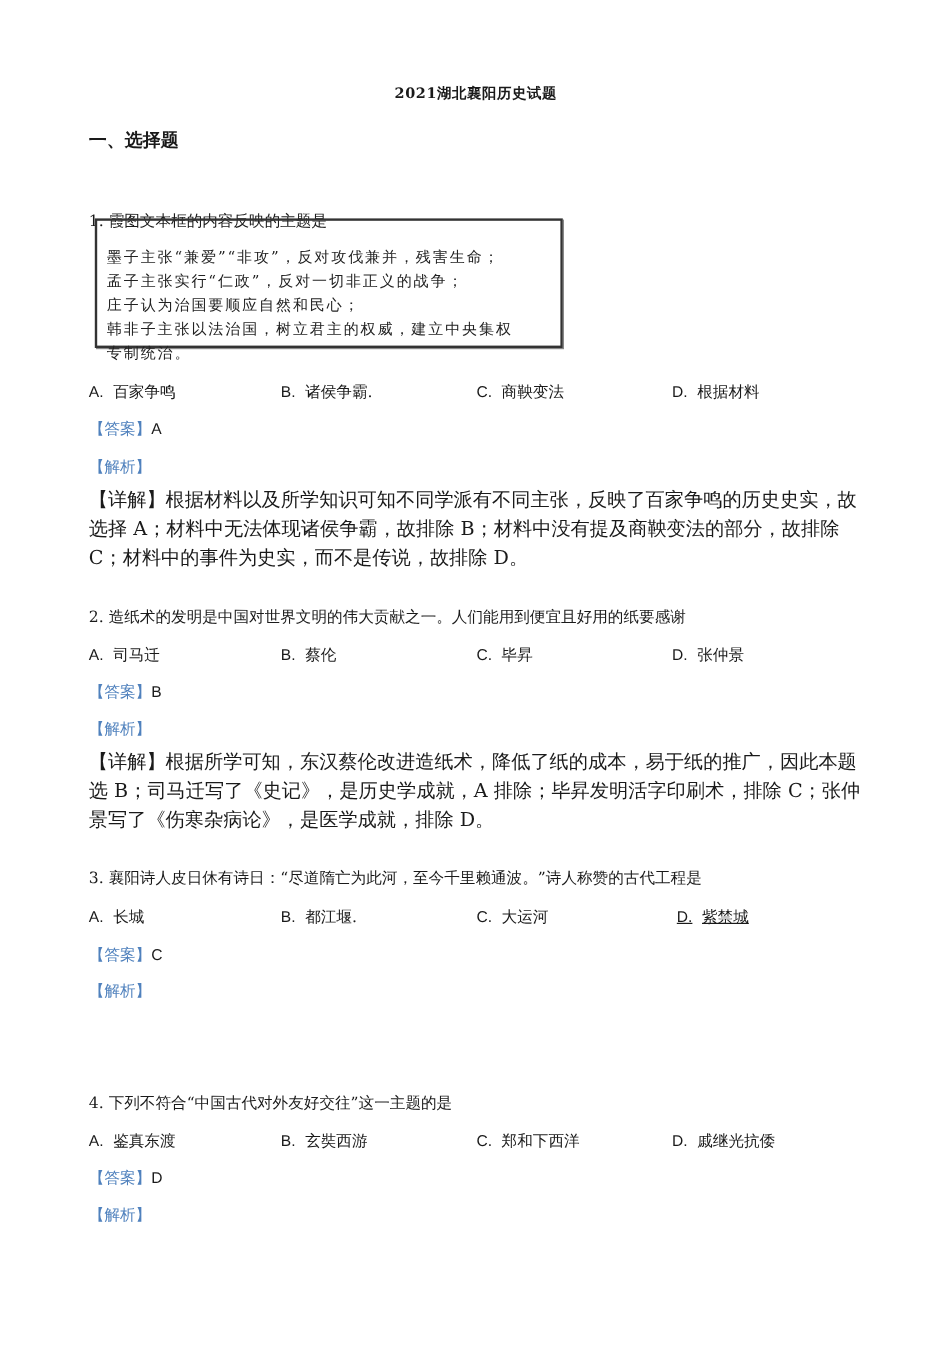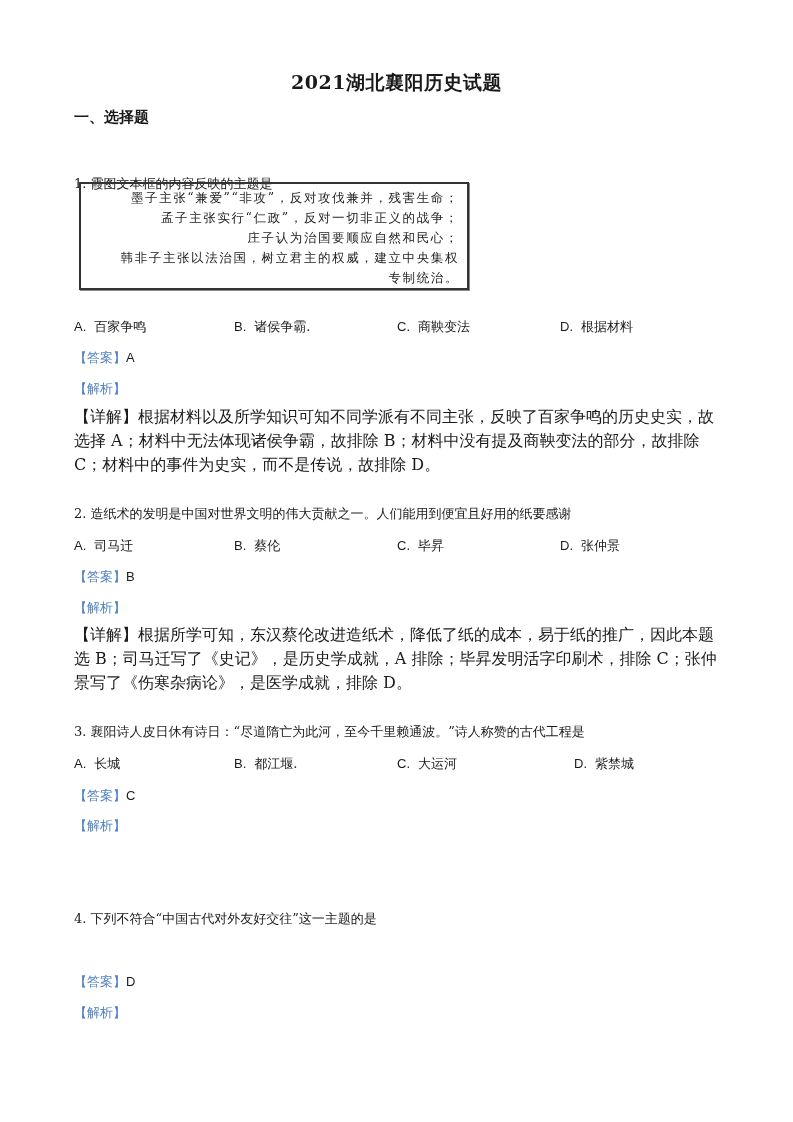--- a/index.html
+++ b/index.html
@@ -4,40 +4,39 @@
   <style>
     html, body { margin: 0; padding: 0; background: #ffffff; }
     body {
       width: 793px; height: 1122px; position: relative; overflow: hidden;
       font-family: "DejaVu Serif", "Liberation Serif", serif;
       color: #1a1a1a;
     }
     .page { position: absolute; left: 0; top: 0; width: 793px; height: 1122px; }
     .title {
       position: absolute; top: 70px; left: 0; width: 793px; text-align: center;
-      font-size: 19px; font-weight: bold; letter-spacing: 0.5px;
+      font-size: 12px; font-weight: bold; letter-spacing: 0.5px;
     }
     .section {
       position: absolute; left: 74px; top: 108px; font-size: 15px; font-weight: bold;
     }
     .line { position: absolute; left: 74px; font-size: 13px; white-space: nowrap; }
     .qline { position: absolute; left: 74px; font-size: 13px; white-space: nowrap; }
     .para { position: absolute; left: 74px; width: 648px; font-size: 16px; line-height: 24px; }
     .label { color: #4f81bd; }
     .ans-val { font-family: "Liberation Sans", sans-serif; color: #1a1a1a; }
     .opts { position: absolute; left: 74px; width: 650px; height: 20px; font-size: 13px; }
     .opt { position: absolute; top: 0; white-space: nowrap; }
     .opt .letter { font-family: "Liberation Sans", sans-serif; margin-right: 8px; }
     .box {
       position: absolute; left: 79px; top: 182px; width: 390px; height: 108px;
       border: 2px solid #333; box-shadow: 1px 1px 0 #888;
-      padding: 4px 8px; box-sizing: border-box;
+      padding: 20px 8px; box-sizing: border-box;
       font-size: 12.5px; line-height: 20px; letter-spacing: 1.6px; color: #222;
       font-family: "DejaVu Serif", serif;
-      text-align: right;
     }
     .box div { white-space: nowrap; }
     .footer {
       position: absolute; top: 1072px; left: 0; width: 793px; text-align: center;
       font-family: "DejaVu Sans", sans-serif; font-size: 13px; color: #555;
     }
   </style>
 </head>
 <body>
 
@@ -76,22 +75,28 @@
   </div>
   <div class="line" style="top:568px;"><span class="label">【答案】</span><span class="ans-val">B</span></div>
   <div class="line label" style="top:599px;">【解析】</div>
   <div class="para" style="top:623px;"><span>【详解】</span><span>根据所学可知，东汉蔡伦改进造纸术，降低了纸的成本，易于纸的推广，因此本题选 B；司马迁写了《史记》，是历史学成就，A 排除；毕昇发明活字印刷术，排除 C；张仲景写了《伤寒杂病论》，是医学成就，排除 D。</span></div>
 
   <div class="qline" style="top:723px;">3. 襄阳诗人皮日休有诗日：“尽道隋亡为此河，至今千里赖通波。”诗人称赞的古代工程是</div>
   <div class="opts" style="top:755px;">
     <span class="opt" style="left:0;"><span class="letter">A.</span><span>长城</span></span>
     <span class="opt" style="left:160px;"><span class="letter">B.</span><span>都江堰.</span></span>
     <span class="opt" style="left:323px;"><span class="letter">C.</span><span>大运河</span></span>
-    <span class="opt" style="left:500px;"><span class="letter">D.</span><span>紫禁城</span></span>
+    <span class="opt" style="left:490px;text-decoration:underline;"><span class="letter">D.</span><span>紫禁城</span></span>
   </div>
   <div class="line" style="top:787px;"><span class="label">【答案】</span><span class="ans-val">C</span></div>
   <div class="line label" style="top:817px;">【解析】</div>
 
   <div class="qline" style="top:910px;">4. 下列不符合“中国古代对外友好交往”这一主题的是</div>
+  <div class="opts" style="top:942px;">
+    <span class="opt" style="left:0;"><span class="letter">A.</span><span>鉴真东渡</span></span>
+    <span class="opt" style="left:160px;"><span class="letter">B.</span><span>玄奘西游</span></span>
+    <span class="opt" style="left:323px;"><span class="letter">C.</span><span>郑和下西洋</span></span>
+    <span class="opt" style="left:486px;"><span class="letter">D.</span><span>戚继光抗倭</span></span>
+  </div>
   <div class="line" style="top:973px;"><span class="label">【答案】</span><span class="ans-val">D</span></div>
   <div class="line label" style="top:1004px;">【解析】</div>
 
 </div>
 
 </body></html>

